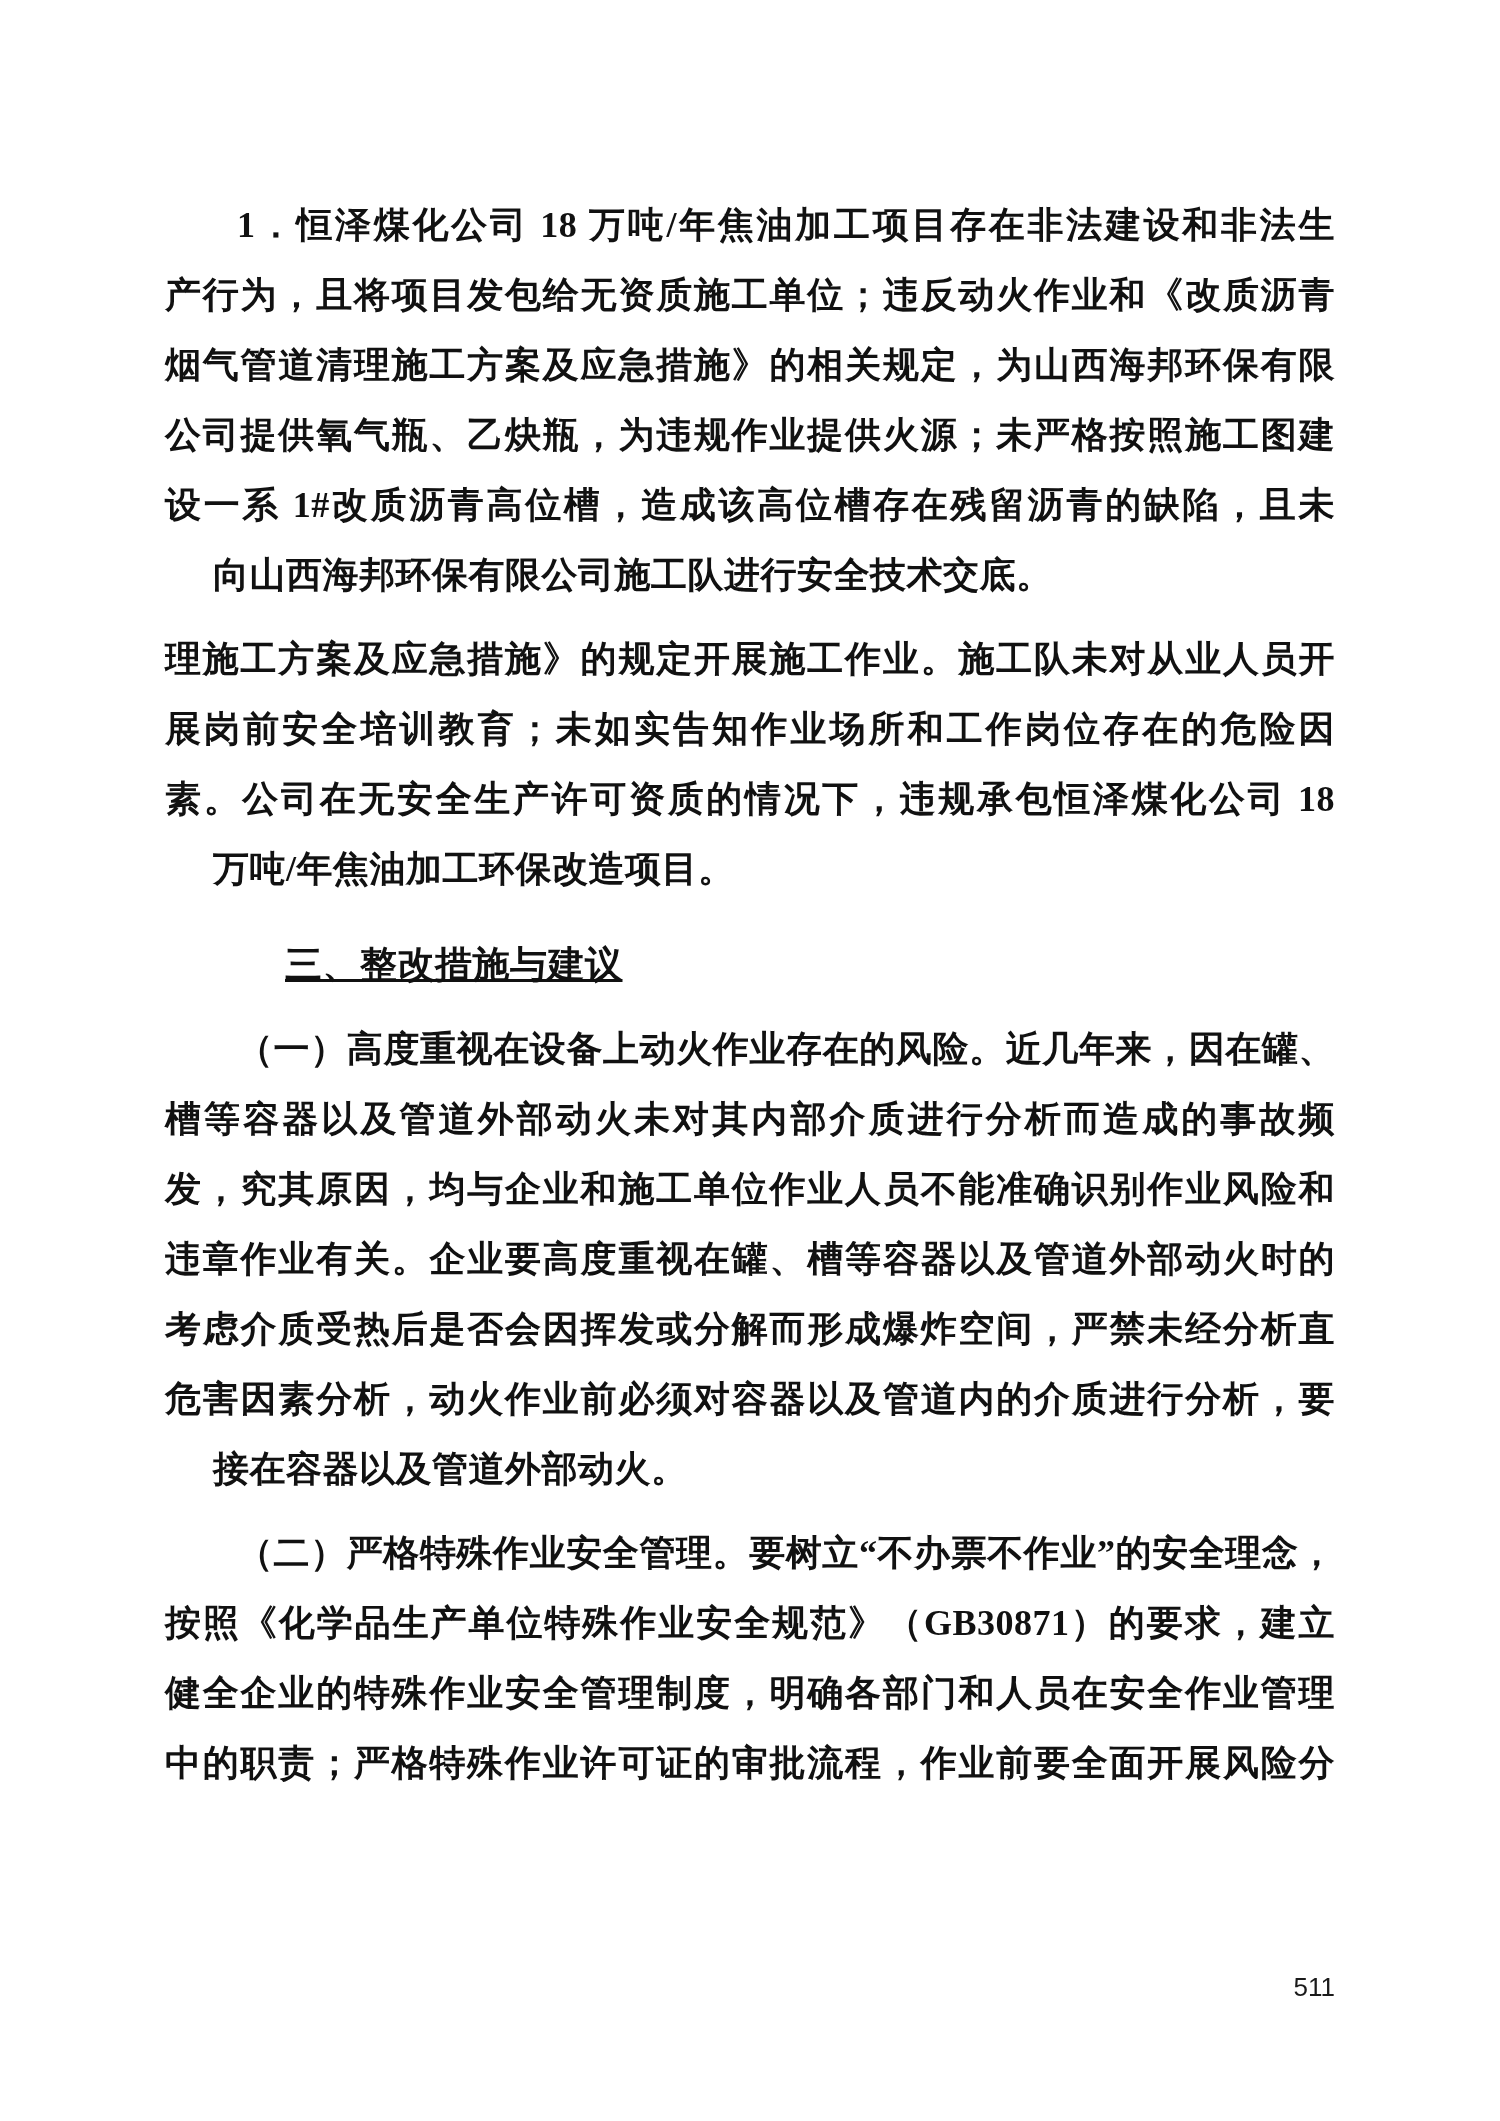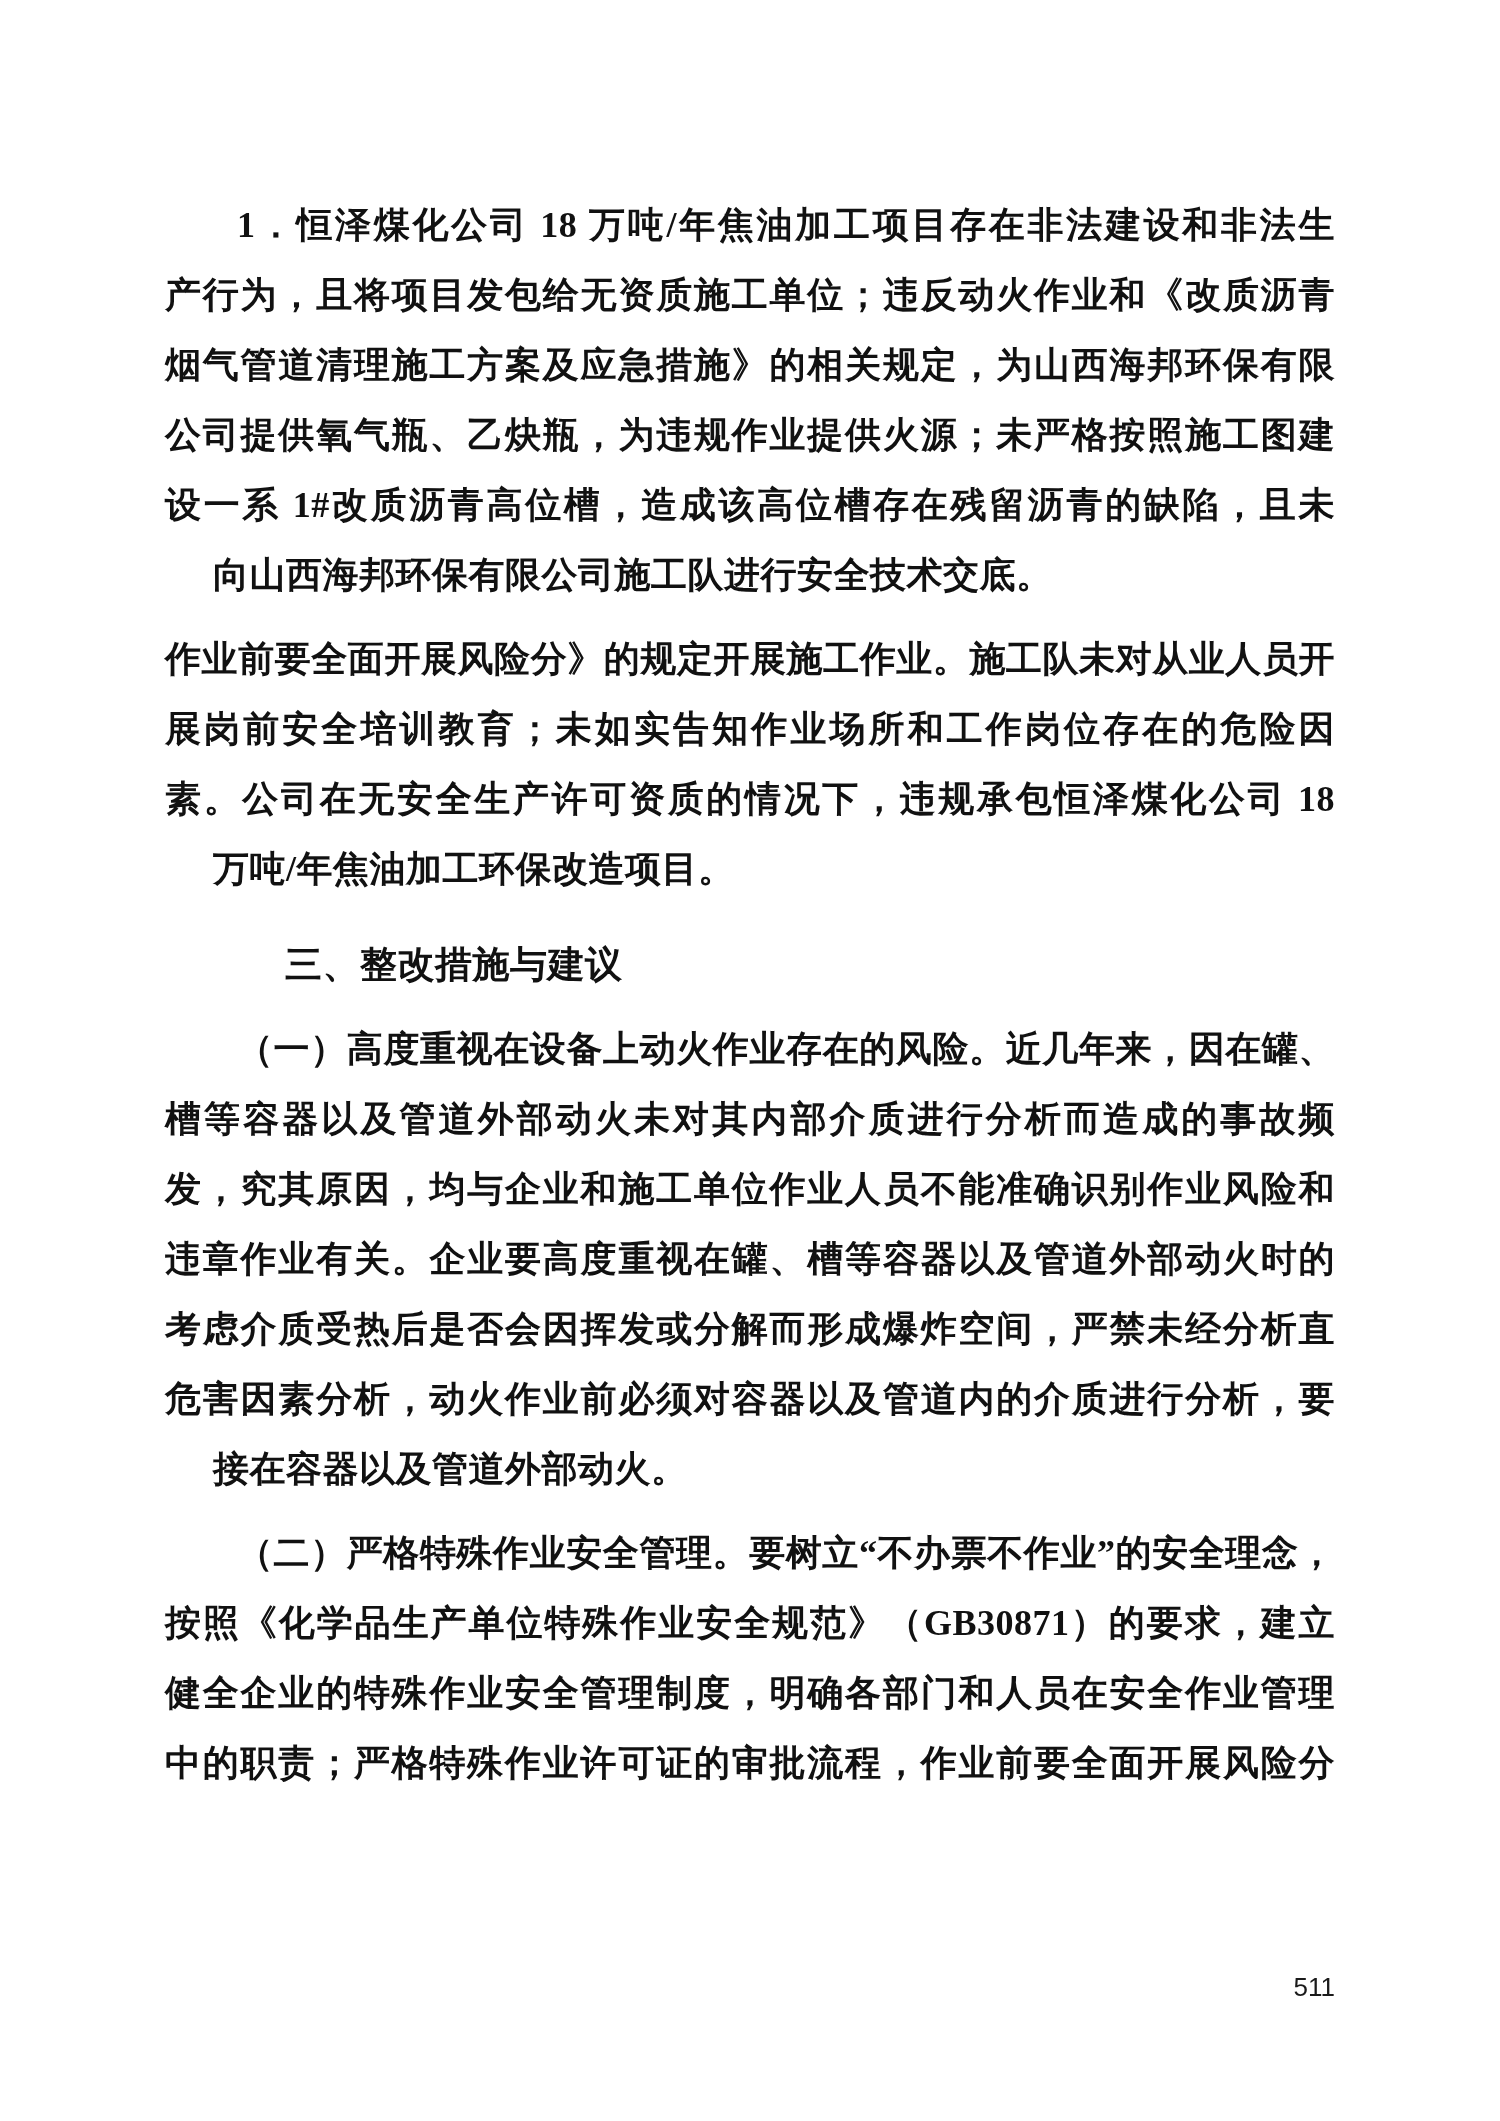--- a/index.html
+++ b/index.html
@@ -24,21 +24,21 @@
     font-size: 36px;
     line-height: 70px;
     text-align: justify;
     text-align-last: justify;
     text-justify: inter-character;
     letter-spacing: 0.5px;
     font-weight: bold;
   }
   .line.indent { text-indent: 72px; }
   .line.no-stretch { text-align-last: left; margin-left: 48px; }
-  .paragraph.heading { margin-top: 26px; margin-bottom: 12px; }
+  .paragraph.heading { margin-top: 26px; margin-bottom: 12px; text-decoration: underline; }
   .paragraph.heading .line {
     font-family: "Liberation Sans", "DejaVu Sans", sans-serif;
     font-weight: bold;
     font-size: 37px;
     text-align-last: left;
   }
   .page-number {
     position: absolute;
     right: 165px;
     bottom: 118px;
@@ -55,21 +55,21 @@
   <main class="body-text" id="paragraphs">
       <div class="paragraph">
         <div class="line indent">1．恒泽煤化公司 18 万吨/年焦油加工项目存在非法建设和非法生</div>
         <div class="line">产行为，且将项目发包给无资质施工单位；违反动火作业和《改质沥青</div>
         <div class="line">烟气管道清理施工方案及应急措施》的相关规定，为山西海邦环保有限</div>
         <div class="line">公司提供氧气瓶、乙炔瓶，为违规作业提供火源；未严格按照施工图建</div>
         <div class="line">设一系 1#改质沥青高位槽，造成该高位槽存在残留沥青的缺陷，且未</div>
         <div class="line no-stretch">向山西海邦环保有限公司施工队进行安全技术交底。</div>
       </div>
       <div class="paragraph">
-        <div class="line">作业前要全面开展风险分》的规定开展施工作业。施工队未对从业人员开</div>
+        <div class="line">理施工方案及应急措施》的规定开展施工作业。施工队未对从业人员开</div>
         <div class="line">展岗前安全培训教育；未如实告知作业场所和工作岗位存在的危险因</div>
         <div class="line">素。公司在无安全生产许可资质的情况下，违规承包恒泽煤化公司 18</div>
         <div class="line no-stretch">万吨/年焦油加工环保改造项目。</div>
       </div>
       <div class="paragraph heading">
         <div class="line indent no-stretch">三、整改措施与建议</div>
       </div>
       <div class="paragraph">
         <div class="line indent">（一）高度重视在设备上动火作业存在的风险。近几年来，因在罐、</div>
         <div class="line">槽等容器以及管道外部动火未对其内部介质进行分析而造成的事故频</div>

